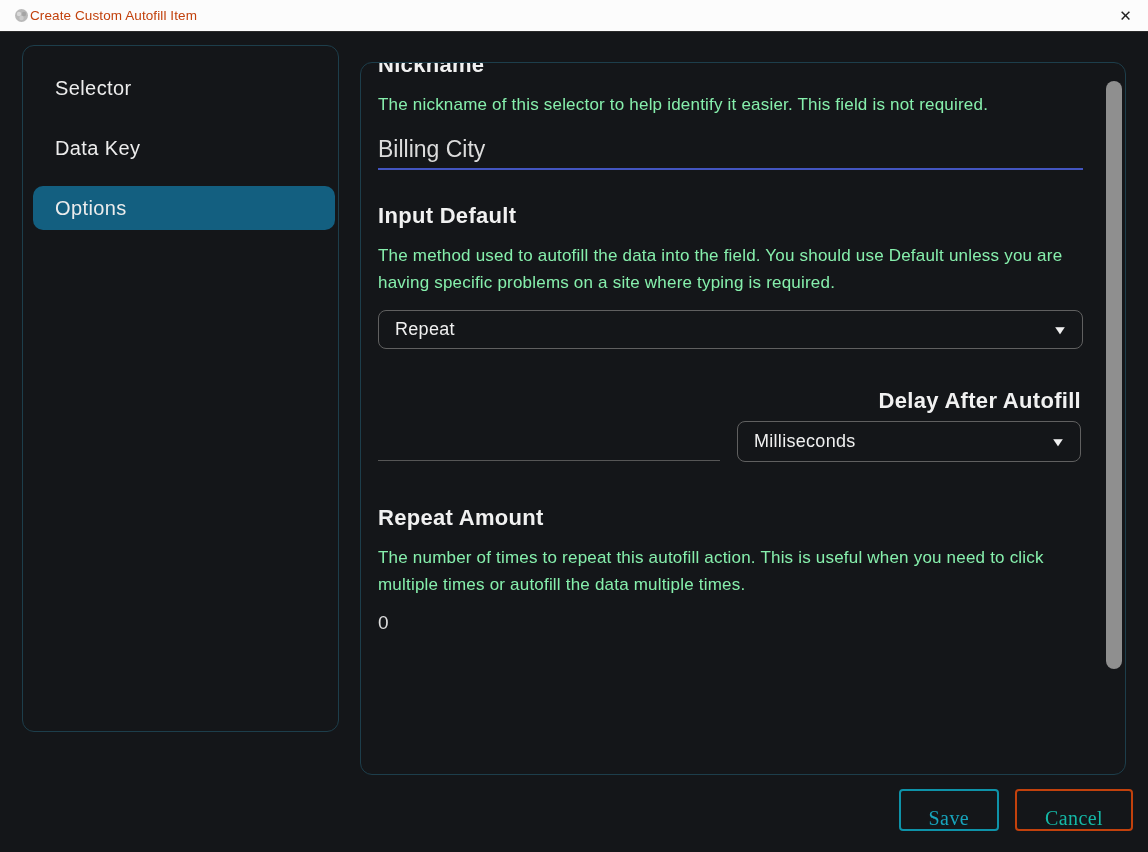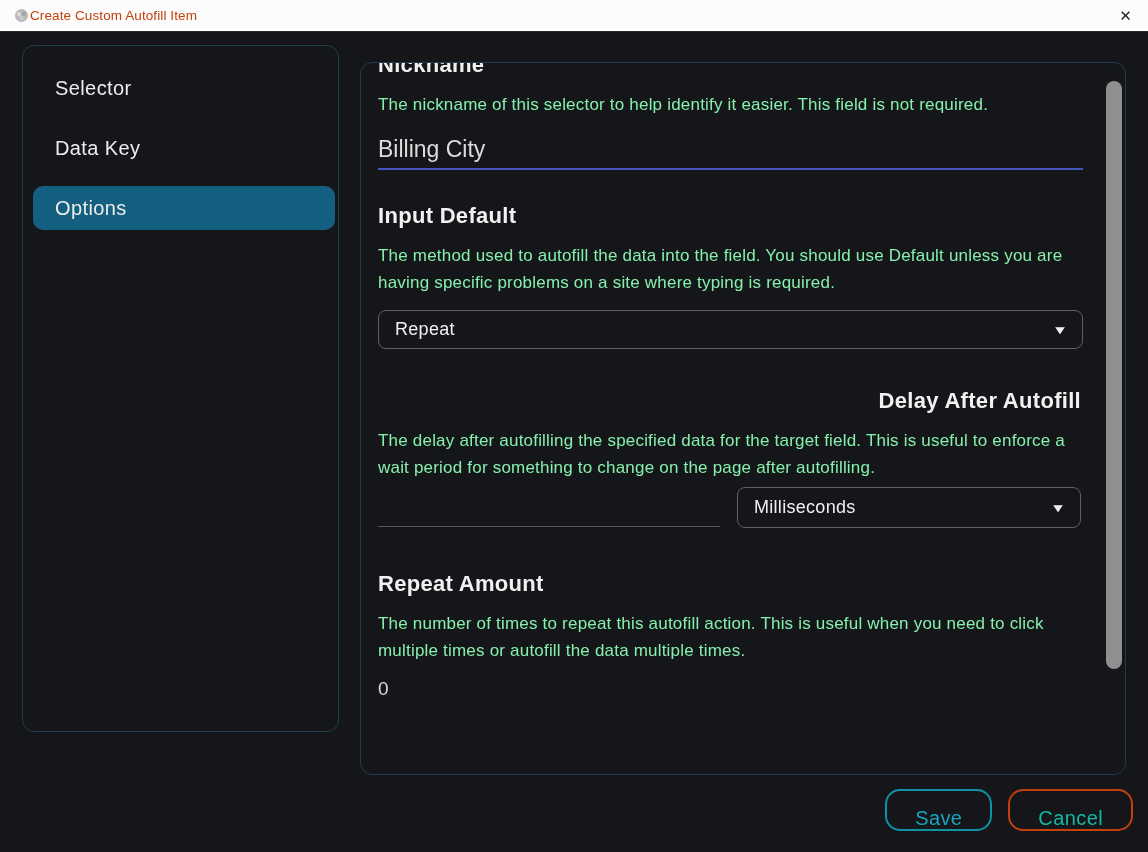--- a/index.html
+++ b/index.html
@@ -97,22 +97,22 @@
     position: absolute; top: 12px; left: 0; width: 16px; height: 588px;
     background: #8f8f8f; border-radius: 8px;
   }
 
   
   .footer {
     position: absolute; right: 15px; bottom: 21px;
     display: flex; gap: 16px;
   }
   .btn {
-    height: 42px; border-radius: 15px; background: transparent;
-    font-family: Liberation Sans, sans-serif; font-size: 20px;
+    height: 42px; border-radius: 4px; background: transparent;
+    font-family: Liberation Serif, serif; font-size: 20px;
     letter-spacing: .4px; cursor: pointer; padding: 16px 28px;
   }
   .btn-save { color: #17a4bc; border: 2px solid #0e92a8; }
   .btn-cancel { color: #e0414e; border: 2px solid #c1ororangewrong; }
   .btn-cancel { color: #14b8a6; border: 2px solid #c2410c; }
 </style>
 </head>
 <body>
 
 <div class="window">
@@ -144,21 +144,20 @@
       <input class="text-field mt-input" type="text" value="Billing City" style="">
 
       <div class="section-title mt-sec1">Input Default</div>
       <div class="desc">The method used to autofill the data into the field. You should use Default unless you are having specific problems on a site where typing is required.</div>
       <div class="select-box">
         <span class="sel-val">Repeat</span>
         <span class="arrow">▼</span>
       </div>
 
       <div class="section-title mt-sec2">Delay After Autofill</div>
-      <div class="desc">The delay after autofilling the specified data for the target field. This is useful to enforce a wait period for something to change on the page after autofilling.</div>
       <div class="delay-row">
         <input class="delay-input" type="text" value="" style="">
         <div class="select-box">
           <span class="sel-val">Milliseconds</span>
           <span class="arrow">▼</span>
         </div>
       </div>
 
       <div class="section-title mt-sec3">Repeat Amount</div>
       <div class="desc">The number of times to repeat this autofill action. This is useful when you need to click multiple times or autofill the data multiple times.</div>

